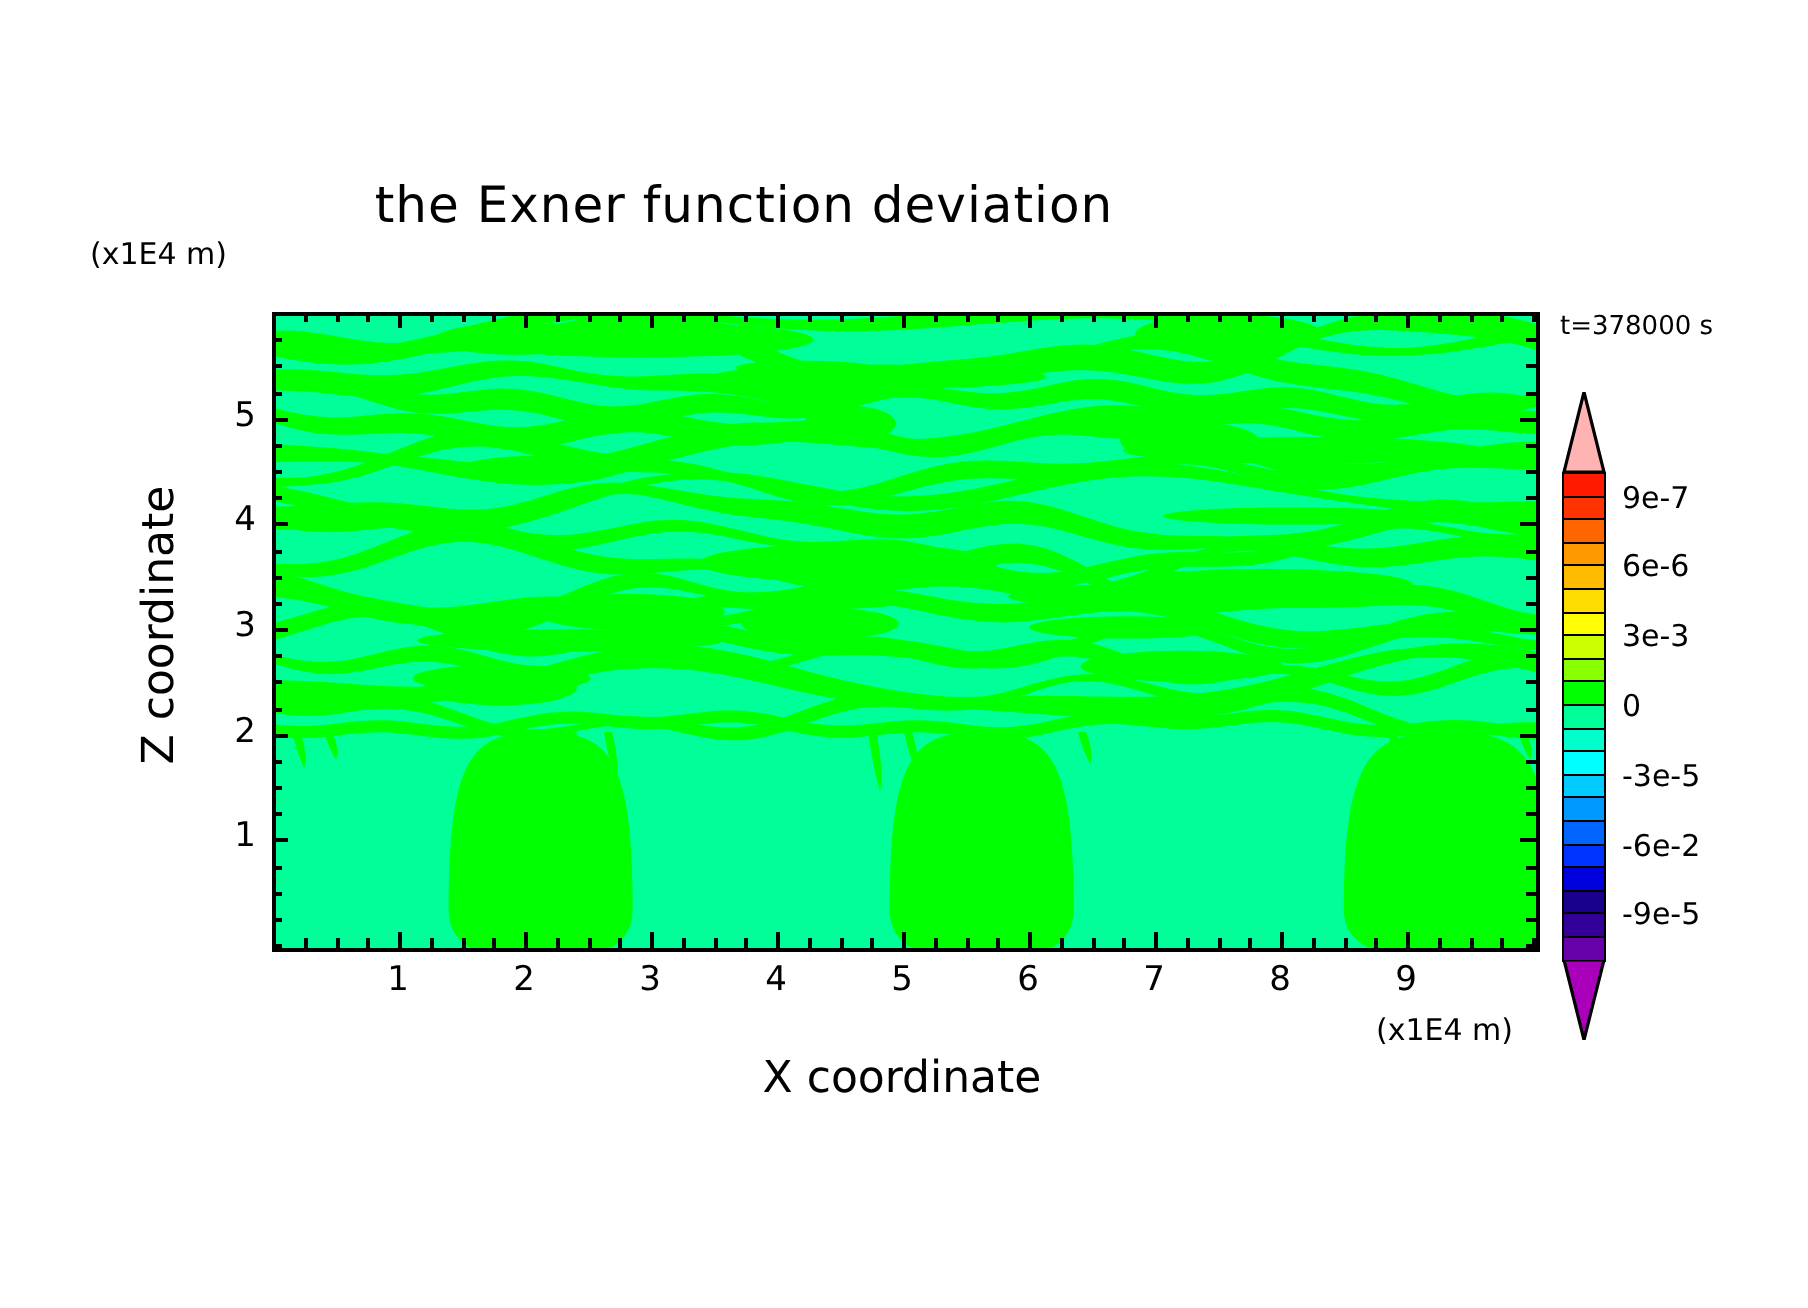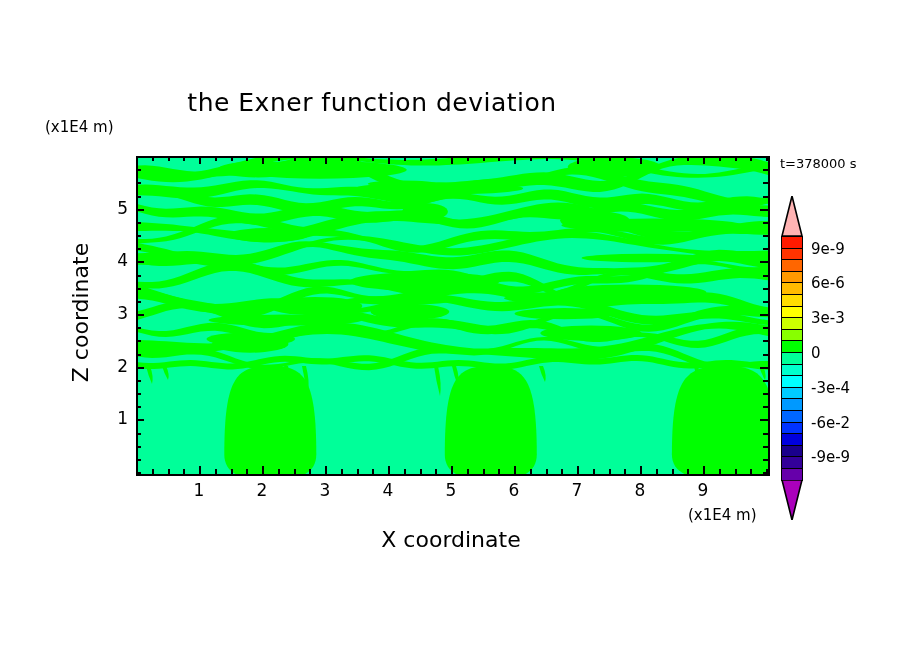--- a/index.html
+++ b/index.html
@@ -299,22 +299,22 @@
       <div class="cb-band" style="top: 202.4px; height: 12.6px; background: rgb(0, 153, 255);"></div>
       <div class="cb-band" style="top: 214px; height: 12.6px; background: rgb(0, 102, 255);"></div>
       <div class="cb-band" style="top: 225.6px; height: 12.6px; background: rgb(0, 51, 255);"></div>
       <div class="cb-band" style="top: 237.2px; height: 12.6px; background: rgb(0, 0, 221);"></div>
       <div class="cb-band" style="top: 248.8px; height: 12.6px; background: rgb(26, 0, 140);"></div>
       <div class="cb-band" style="top: 260.4px; height: 12.6px; background: rgb(51, 0, 153);"></div>
       <div class="cb-band" style="top: 272px; height: 12.6px; background: rgb(102, 0, 170);"></div>
       <div class="cb-cap" style="top: 283.6px; height: 40px;"><svg width="22" height="40" viewBox="0 0 22 40">
           <polygon points="1,0 21,0 11,40" fill="#aa00bb" stroke="#000" stroke-width="1.6"></polygon>
         </svg></div>
-      <div class="cb-label" style="top: 43.6px;">9e-9</div>
+      <div class="cb-label" style="top: 43.6px;">9e-7</div>
       <div class="cb-label" style="top: 78.4px;">6e-6</div>
       <div class="cb-label" style="top: 113.2px;">3e-3</div>
       <div class="cb-label" style="top: 148px;">0</div>
-      <div class="cb-label" style="top: 182.8px;">-3e-4</div>
+      <div class="cb-label" style="top: 182.8px;">-3e-5</div>
       <div class="cb-label" style="top: 217.6px;">-6e-2</div>
-      <div class="cb-label" style="top: 252.4px;">-9e-9</div>
+      <div class="cb-label" style="top: 252.4px;">-9e-5</div>
     </div>
 
 </div>
 
 </body></html>

